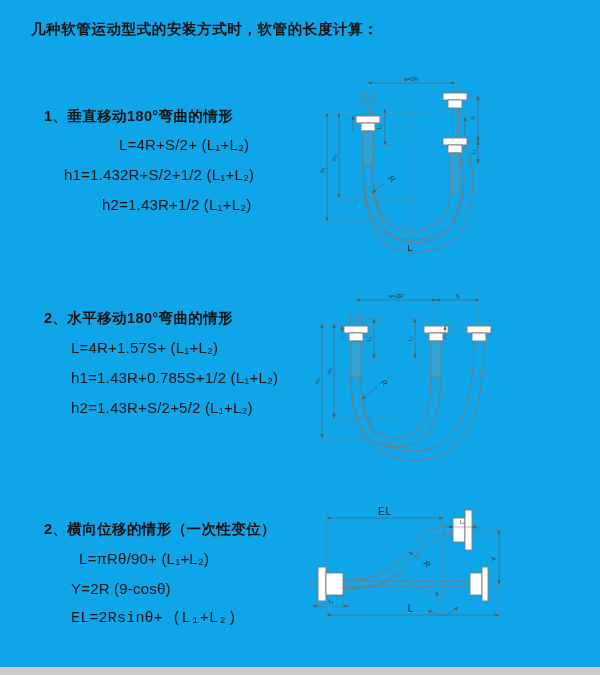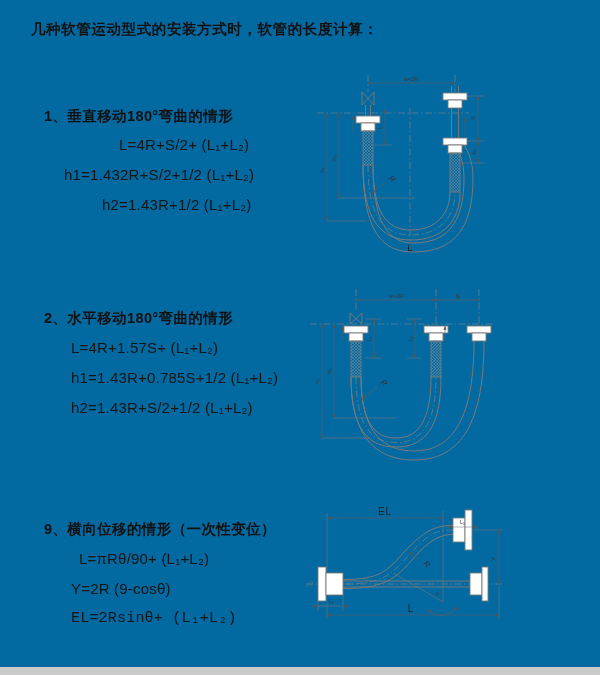--- a/index.html
+++ b/index.html
@@ -1,20 +1,20 @@
 <!DOCTYPE html>
 <html><head>
 <meta charset="utf-8">
 <style>
   html,body { margin:0; padding:0; }
   body {
     width:600px; height:675px; background:#ffffff; position:relative;
     font-family:"Liberation Sans", sans-serif; color:#111; overflow:hidden;
   }
-  .page { position:absolute; inset:0; background:#0369a1; }
+  .page { position:absolute; inset:0; background:#0ea5e9; }
   .title { position:absolute; left:31px; top:20px; font-size:14.5px; font-weight:700; letter-spacing:0.6px; }
   .sec-heading { position:absolute; font-size:14.5px; font-weight:700; letter-spacing:0.4px; }
   .formula { position:absolute; font-size:15px; font-weight:400; letter-spacing:0.2px; color:#151515; }
   .diagram { position:absolute; }
   .bottom-bar { position:absolute; left:0; top:667px; width:600px; height:8px; background:#cbcbcb; }
 
   
   svg { display:block; }
   .ln   { stroke:#7a7a7a; stroke-width:0.9; fill:none; }
   .lnw  { stroke:#7a7a7a; stroke-width:0.9; fill:#ffffff; }
@@ -135,21 +135,21 @@
         <line class="dim" x1="70" y1="113" x2="57" y2="123" marker-end="url(#ar1)"></line>
       </g>
 
       <text class="ll" x="95" y="181" text-anchor="middle">L</text>
     </svg>
   </div>
 
   <div class="sec-heading" style="left:44px; top:309px;">2、水平移动180°弯曲的情形</div>
   <div class="formula" style="left:71px; top:339px;">L=4R+1.57S+ (L₁+L₂)</div>
   <div class="formula" style="left:71px; top:369px;">h1=1.43R+0.785S+1/2 (L₁+L₂)</div>
-  <div class="formula" style="left:71px; top:399px;">h2=1.43R+S/2+1/2 (L₁+L₂)</div>
+  <div class="formula" style="left:71px; top:399px;">h2=1.43R+S/2+5/2 (L₁+L₂)</div>
 
   <div class="diagram" style="left:308px; top:283px;">
     <svg width="292" height="180" viewBox="0 0 292 180">
       <defs>
         <pattern id="hx2" patternUnits="userSpaceOnUse" width="3" height="3">
           <path d="M0,3 L3,0 M0,0 L3,3" stroke="#9a9a9a" stroke-width="0.4"></path>
         </pattern>
         <marker id="ar2" viewBox="0 0 8 8" refX="7.6" refY="4" markerWidth="7" markerHeight="7" orient="auto-start-reverse">
           <path d="M0.5,1 L8,4 L0.5,7 Z" fill="#555"></path>
         </marker>
@@ -228,21 +228,21 @@
         <text class="dts" x="23" y="88" text-anchor="middle" transform="rotate(-90 23 88)">h₂</text>
       </g>
 
       <g>
         <text class="rl" x="72" y="100" transform="rotate(40 72 100)">R</text>
         <line class="dim" x1="69" y1="104" x2="54" y2="116" marker-end="url(#ar2)"></line>
       </g>
     </svg>
   </div>
 
-  <div class="sec-heading" style="left:44px; top:520px;">9、横向位移的情形（一次性变位）</div>
+  <div class="sec-heading" style="left:44px; top:520px;">2、横向位移的情形（一次性变位）</div>
   <div class="formula" style="left:71px; top:550px;margin-left:8px;">L=πRθ/90+ (L₁+L₂)</div>
   <div class="formula" style="left:71px; top:580px;">Y=2R (9-cosθ)</div>
   <div class="formula" style="left:71px; top:610px;font-family:Liberation Mono, monospace;">EL=2Rsinθ+ (L₁+L₂)</div>
 
   <div class="diagram" style="left:303px; top:503px;">
     <svg width="297" height="152" viewBox="0 0 297 152">
       <defs>
         <marker id="ar3" viewBox="0 0 8 8" refX="7.6" refY="4" markerWidth="7" markerHeight="7" orient="auto-start-reverse">
           <path d="M0.5,1 L8,4 L0.5,7 Z" fill="#555"></path>
         </marker>

